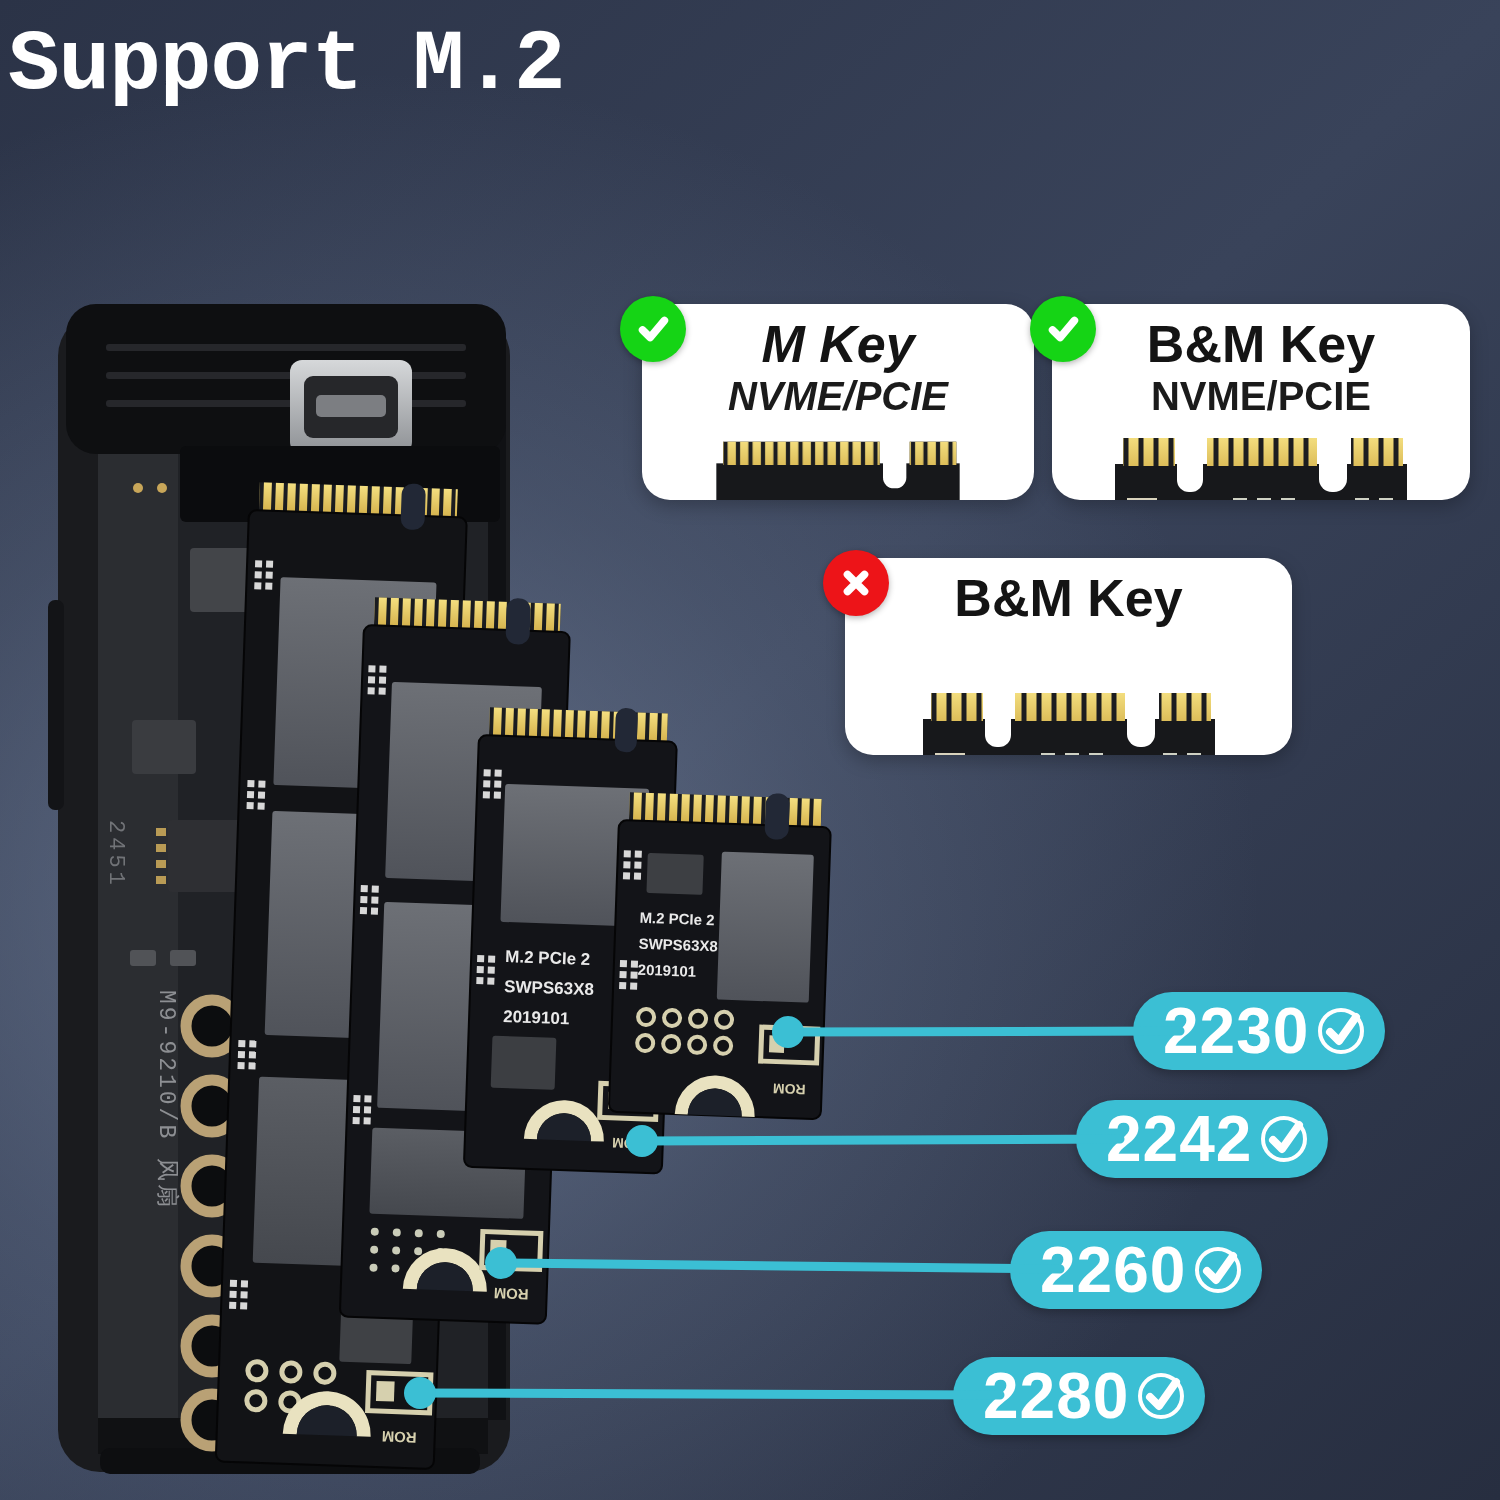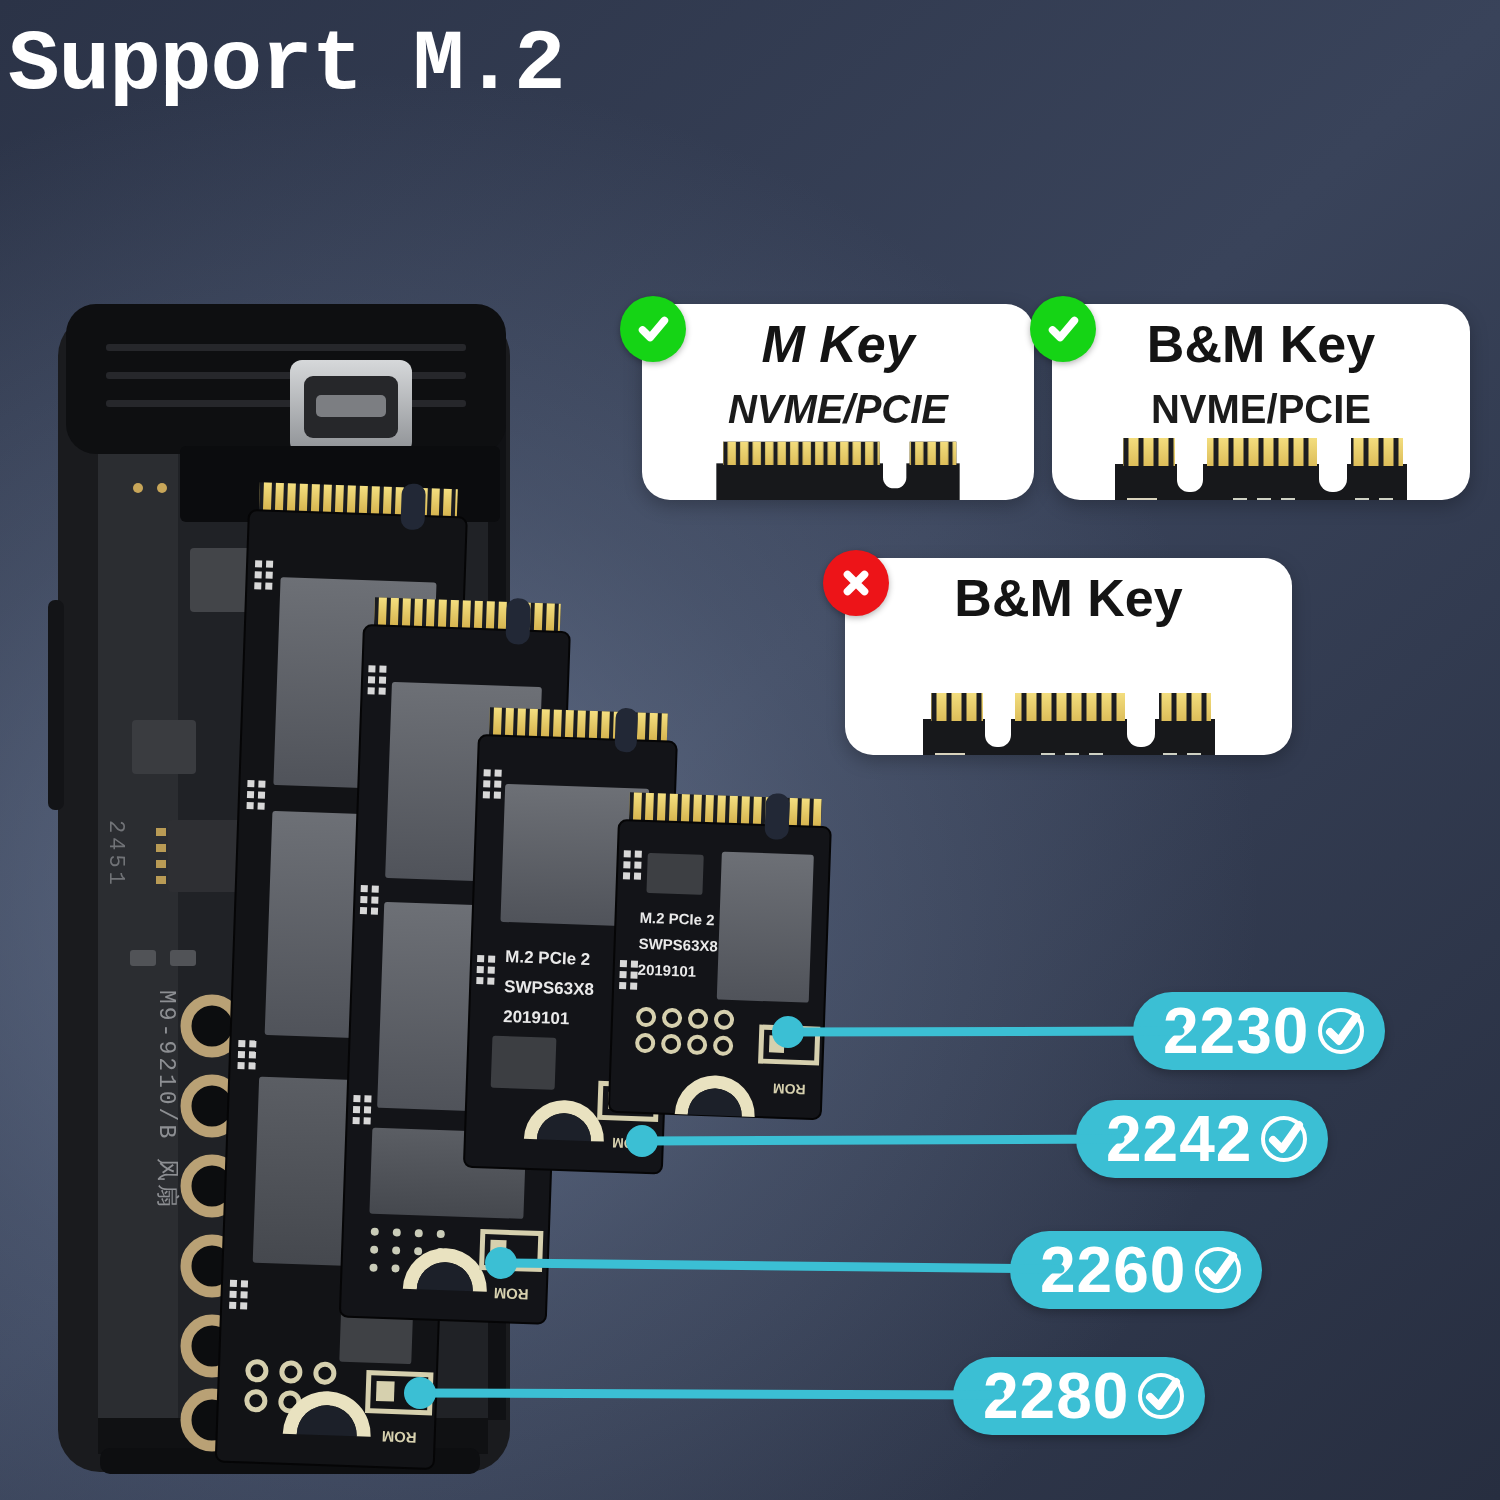--- a/index.html
+++ b/index.html
@@ -10,21 +10,21 @@
       radial-gradient(1250px 1150px at 24% 60%, rgba(133,148,175,.55) 0%, rgba(110,124,150,.30) 38%, rgba(80,92,115,0) 72%),
       linear-gradient(138deg,#2b3347 0%,#39435a 48%,#272e40 100%);
   }
   
   .title{position:absolute;top:16px;left:8px;width:100%;color:#ffffff;
          font-weight:bold;font-size:86px;line-height:1.14;letter-spacing:-1px;font-family:Liberation Mono, monospace;}
   
   .compat-card{position:absolute;background:#ffffff;border-radius:28px;overflow:hidden;
                box-shadow:0 6px 18px rgba(0,0,0,.25);text-align:center;}
   .compat-card .card-title{margin-top:14px;font-size:52px;font-weight:bold;color:#141414;line-height:1.02;}
-  .compat-card .card-subtitle{font-size:40px;font-weight:bold;color:#1b1b1b;line-height:1.05;margin-top:17px;}
+  .compat-card .card-subtitle{font-size:40px;font-weight:bold;color:#1b1b1b;line-height:1.05;margin-top:4px;}
   .status-dot{position:absolute;width:66px;height:66px;border-radius:50%;
               display:flex;align-items:center;justify-content:center;z-index:3;
               box-shadow:0 2px 6px rgba(0,0,0,.3);}
   .status-dot.ok{background:#15d415;}
   .status-dot.no{background:#ed1418;}
   .connector-wrap{position:absolute;bottom:0;left:50%;transform:translateX(-50%);overflow:hidden;}
   .connector-wrap svg{display:block;}
   
   .size-badge{position:absolute;height:78px;border-radius:40px;background:#3bbfd4;color:#fff;
               display:flex;align-items:center;padding:0 16px 0 30px;z-index:6;

